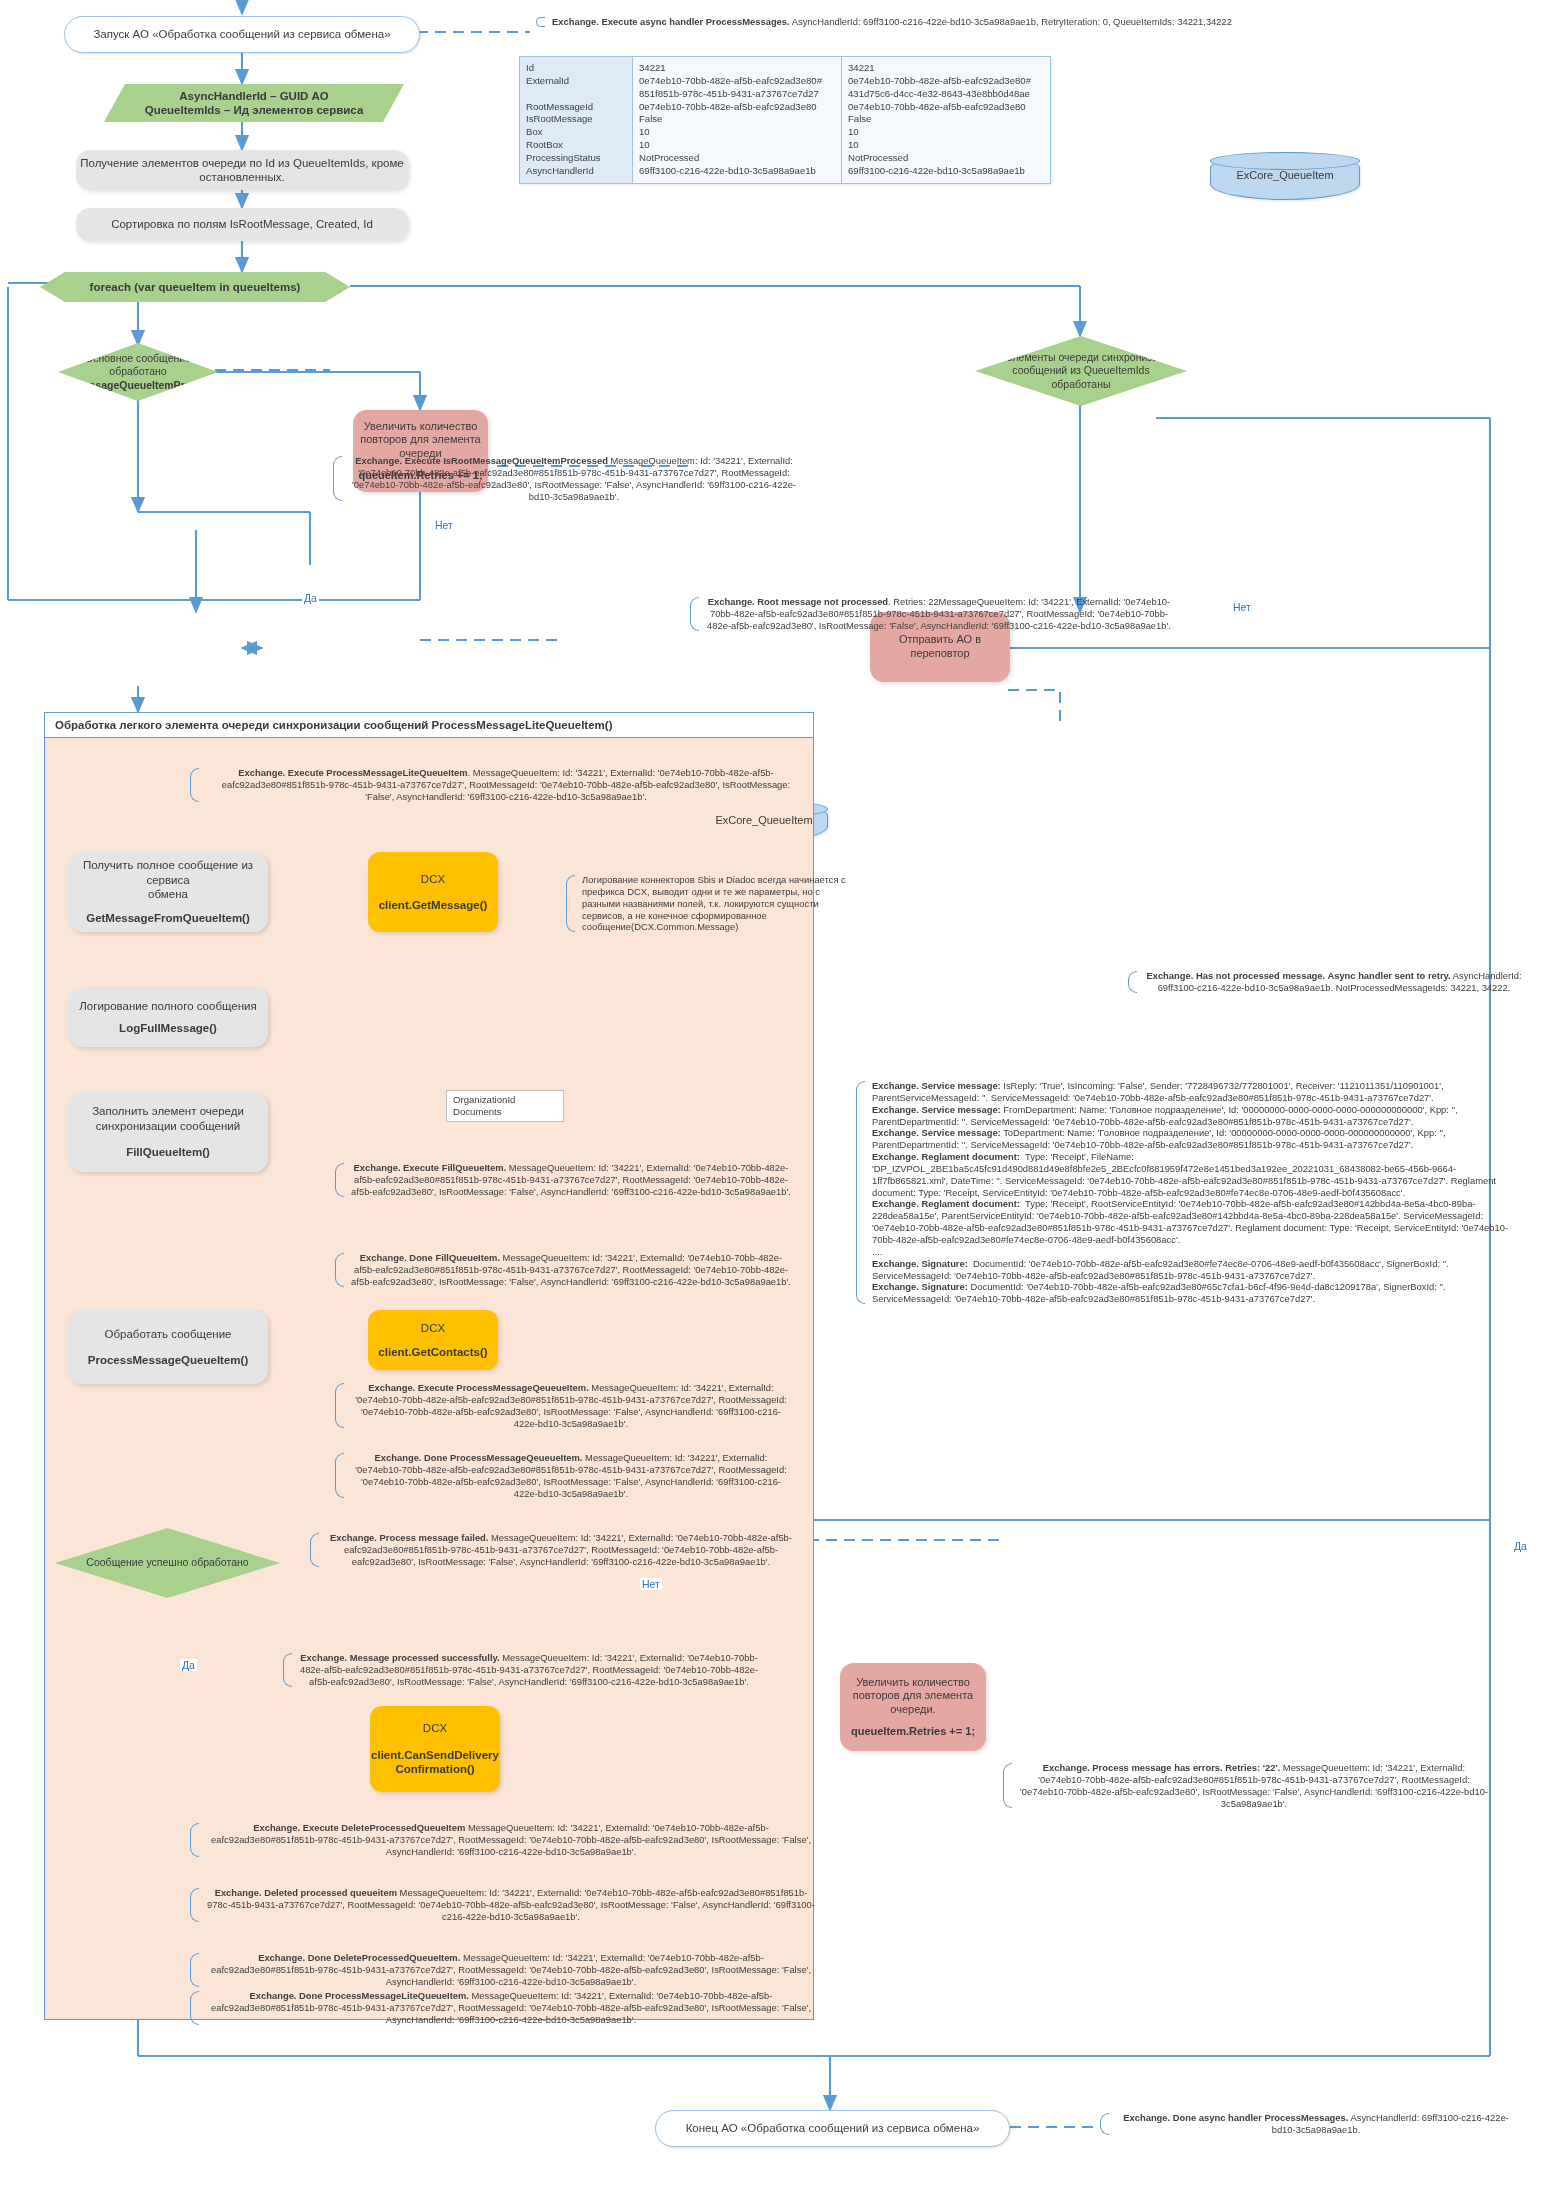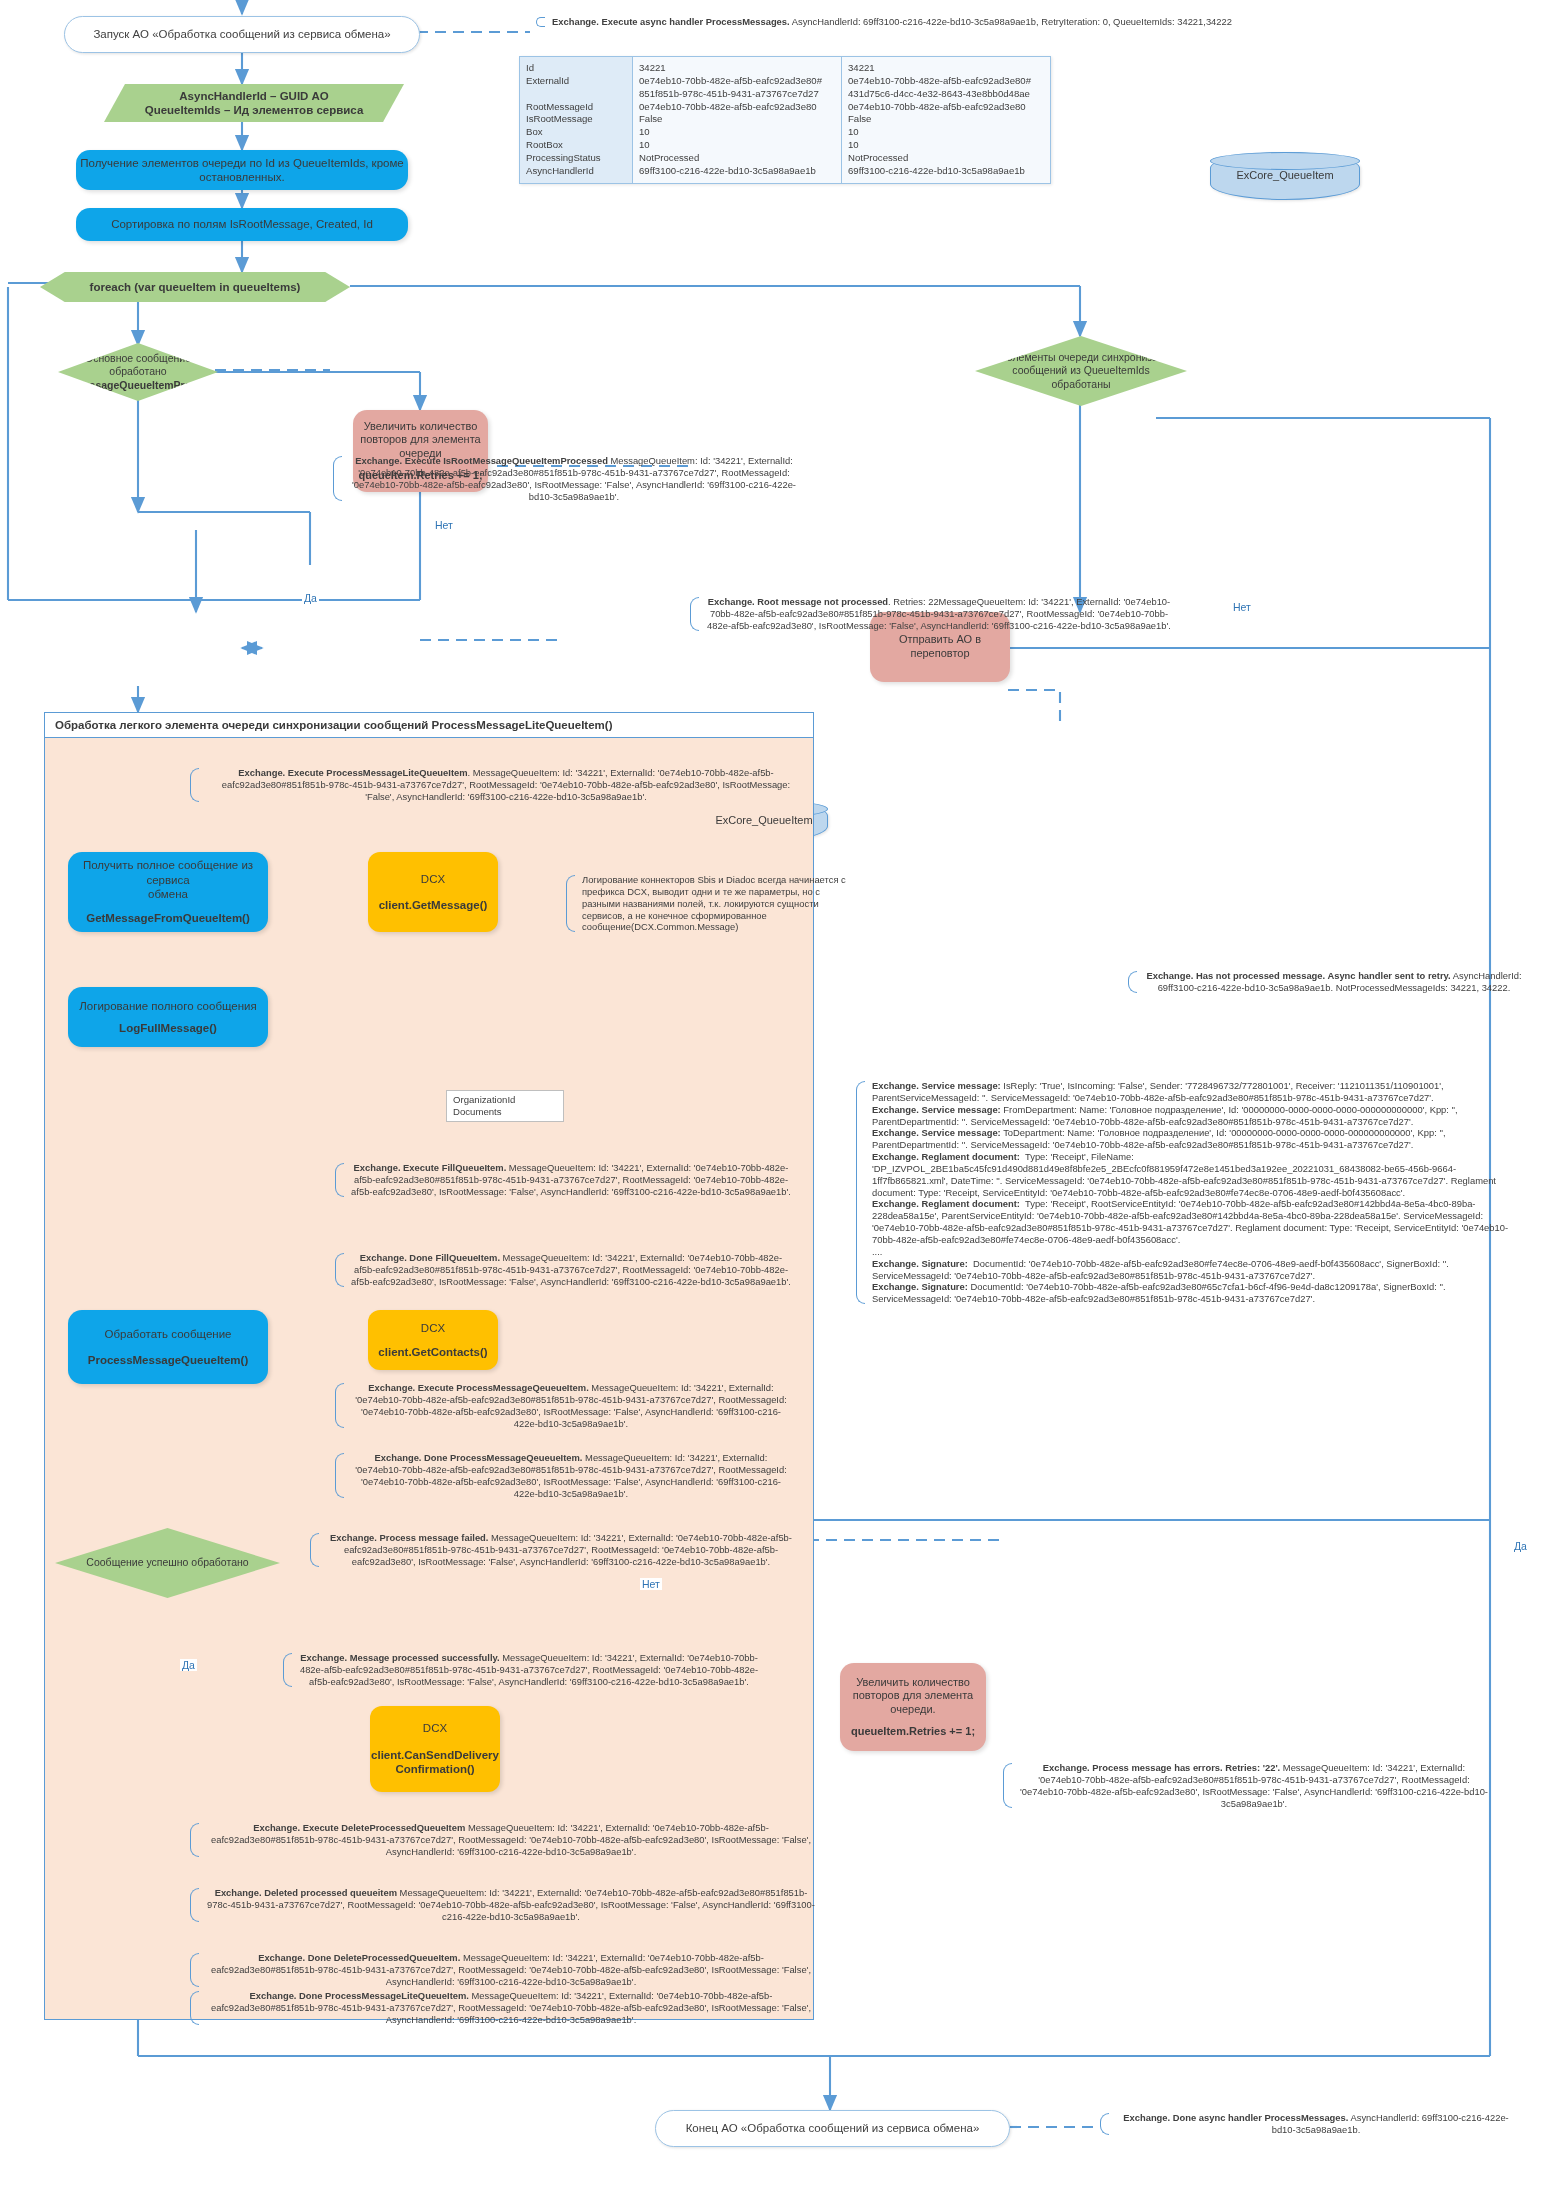--- a/index.html
+++ b/index.html
@@ -19,21 +19,21 @@
           justify-content:center; text-align:center; line-height:1.25; }
 
   
   .term {
     background:#ffffff; border:1px solid #9cc3e5; border-radius:26px;
     font-size:11.5px; color:#404040;
     box-shadow:1px 1px 3px rgba(0,0,0,.12);
   }
   
   .proc {
-    background:#0ea5e9; border-radius:14px; font-size:11.5px; color:#3a3a3a;
+    background:#e5e5e5; border-radius:14px; font-size:11.5px; color:#3a3a3a;
     box-shadow:2px 2px 4px rgba(0,0,0,.13);
   }
   
   .data {
     background:#a9d18e; font-size:11.5px; color:#3a3a3a; font-weight:bold;
     clip-path: polygon(7% 0, 100% 0, 93% 100%, 0 100%);
     box-shadow:2px 2px 4px rgba(0,0,0,.13);
   }
   
   .hexa {
@@ -303,20 +303,25 @@
   <div class="node dcx" style="left:368px; top:852px; width:130px; height:80px;">
     <span>DCX</span>
     <span style="font-weight:bold; margin-top:12px;">client.GetMessage()</span>
   </div>
 
   <div class="node proc" style="left:68px; top:987px; width:200px; height:60px;">
     <span>Логирование полного сообщения</span>
     <span style="font-weight:bold; margin-top:8px;">LogFullMessage()</span>
   </div>
 
+  <div class="node proc" style="left:68px; top:1092px; width:200px; height:80px;">
+    <span>Заполнить элемент очереди</span>
+    <span>синхронизации сообщений</span>
+    <span style="font-weight:bold; margin-top:12px;">FillQueueItem()</span>
+  </div>
 
   <div class="box-label" style="left:446px; top:1090px; width:118px;">
     <span>OrganizationId</span><br>
     <span>Documents</span>
   </div>
 
   <div class="node proc" style="left:68px; top:1310px; width:200px; height:74px;">
     <span>Обработать сообщение</span>
     <span style="font-weight:bold; margin-top:12px;">ProcessMessageQueueItem()</span>
   </div>

